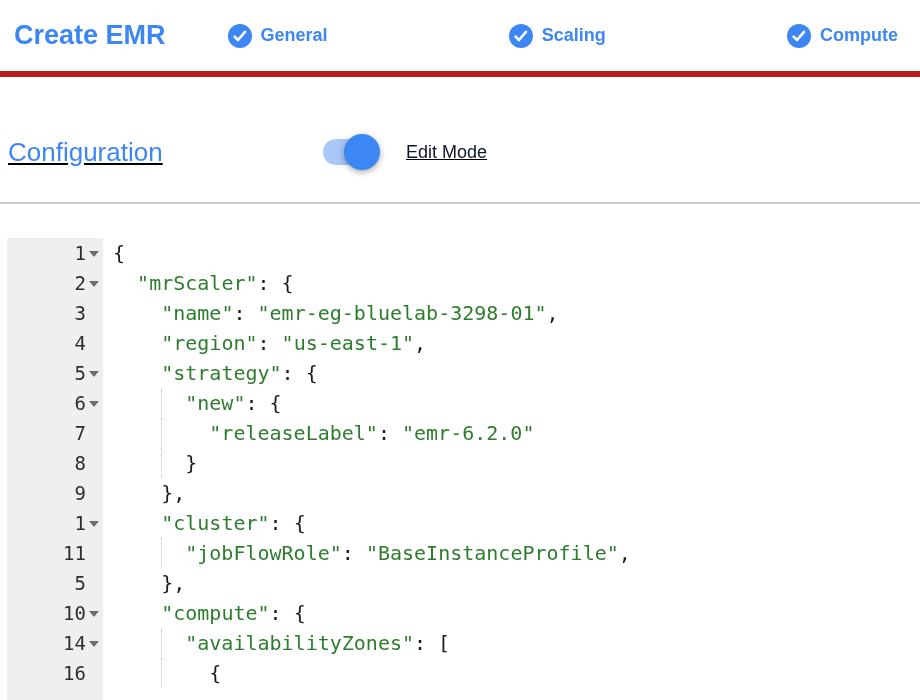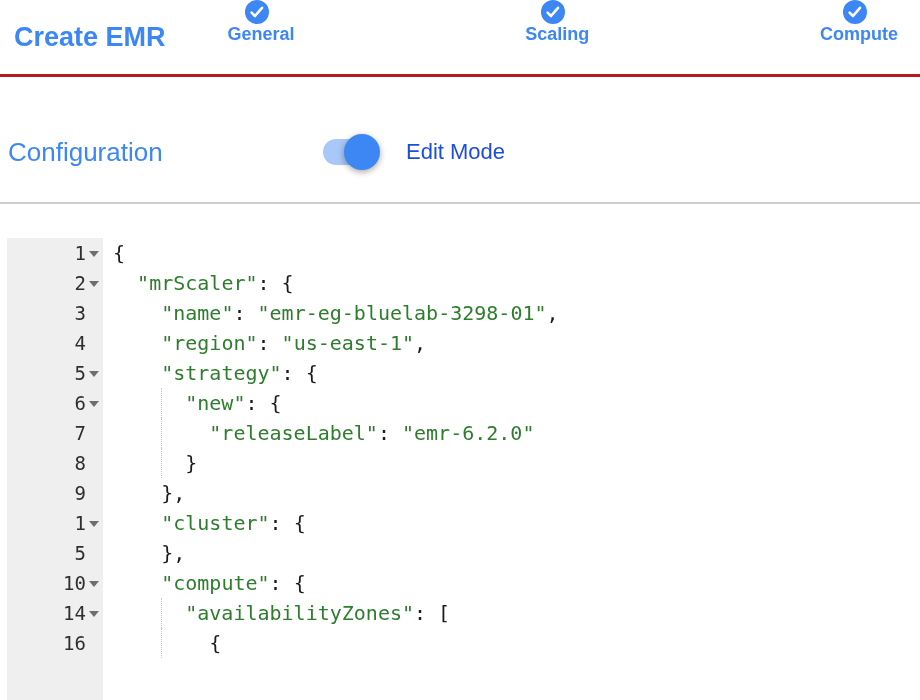--- a/index.html
+++ b/index.html
@@ -7,39 +7,39 @@
     --track:#a9c8f7;
     --green:#2d7d2d;
     --punc:#1b1b1b;
   }
   *{box-sizing:border-box;margin:0;padding:0;}
   html,body{width:920px;height:700px;overflow:hidden;background:#fff;
     font-family:"Liberation Sans","DejaVu Sans",sans-serif;}
 
   
   .header{height:77px;display:flex;align-items:stretch;
-    padding:0 22px 0 14px;border-bottom:3px solid #b91c1c;text-align:center;}
+    padding:0 22px 0 14px;border-bottom:6px solid #b91c1c;text-align:center;}
   .app-title{align-self:center;font-size:27px;font-weight:700;color:var(--accent);
     white-space:nowrap;}
   .steps{display:flex;flex:1;justify-content:space-between;margin-left:62px;}
-  .step{position:relative;display:flex;align-items:center;cursor:pointer;flex-direction:column;}
+  .step{position:relative;display:flex;align-items:center;cursor:pointer;}
   .step .check{width:24px;height:24px;display:inline-block;margin-right:9px;}
   .step .check svg{display:block;}
   .step-label{font-size:18px;font-weight:600;color:var(--accent);}
   .step.active::after{content:"";position:absolute;left:27px;right:-3px;bottom:0;
     height:3px;background:var(--accent);}
 
   
-  .config-row{display:flex;align-items:center;margin:56px 0 15px 8px;height:38px;}
+  .config-row{display:flex;align-items:center;margin:56px 0 15px 8px;height:38px;text-decoration:underline;}
   .section-title{font-size:26px;font-weight:400;color:var(--accent);width:315px;}
   .toggle{position:relative;width:52px;height:26px;cursor:pointer;flex:none;}
   .toggle .track{width:52px;height:26px;border-radius:13px;background:var(--track);}
   .toggle .knob{position:absolute;top:-5px;right:-5px;width:36px;height:36px;
     border-radius:50%;background:var(--accent);box-shadow:0 2px 6px rgba(0,0,0,.35);}
-  .toggle-label{margin-left:31px;font-size:22px;color:#1d4ed8;}
+  .toggle-label{margin-left:31px;font-size:18px;color:#0f172a;}
 
   .divider{height:2px;background:#cdcdcd;margin-top:31px;}
 
   
   .editor{position:relative;margin-top:34px;height:480px;
     font-family:"DejaVu Sans Mono","Liberation Mono",monospace;}
   .gutter-bg{position:absolute;left:7px;top:0;width:96px;height:100%;background:#efefef;}
   .line{position:relative;height:30px;line-height:30px;}
   .ln{position:absolute;left:7px;width:79px;text-align:right;
     font-size:19px;color:#2e2e2e;user-select:none;}
@@ -144,20 +144,25 @@
       <div class="line">
         <span class="ln">9</span>
         <span class="code">    <span class="tok-p">},</span></span>
       </div>
       <div class="line">
         <span class="ln">1</span>
         <span class="fold"></span>
         <span class="code">    <span class="tok-s">"cluster"</span><span class="tok-p">: {</span></span>
       </div>
       <div class="line">
+        <span class="ln">11</span>
+        <span class="guide"></span>
+        <span class="code">      <span class="tok-s">"jobFlowRole"</span><span class="tok-p">: </span><span class="tok-s">"BaseInstanceProfile"</span><span class="tok-p">,</span></span>
+      </div>
+      <div class="line">
         <span class="ln">5</span>
         <span class="code">    <span class="tok-p">},</span></span>
       </div>
       <div class="line">
         <span class="ln">10</span>
         <span class="fold"></span>
         <span class="code">    <span class="tok-s">"compute"</span><span class="tok-p">: {</span></span>
       </div>
       <div class="line">
         <span class="ln">14</span>

